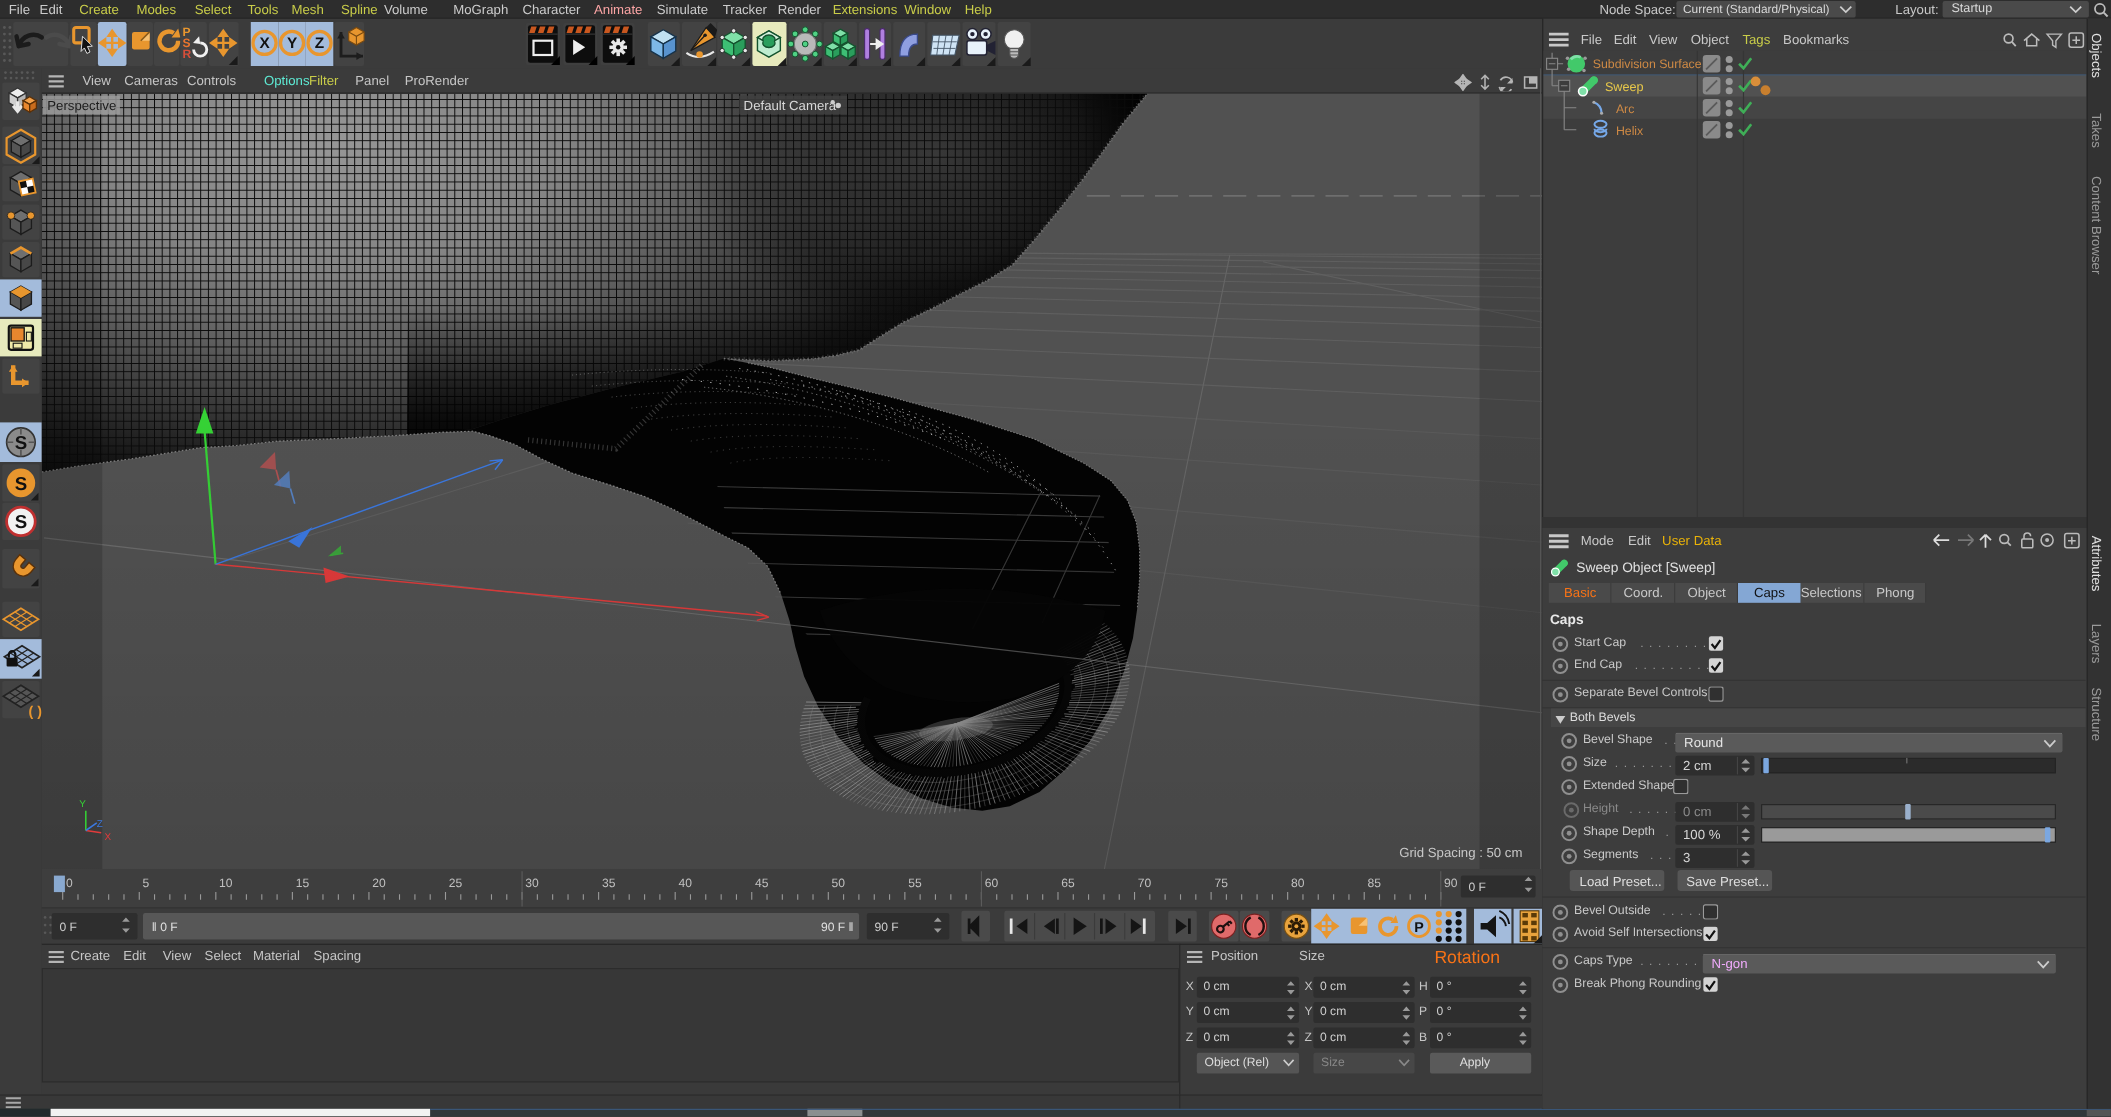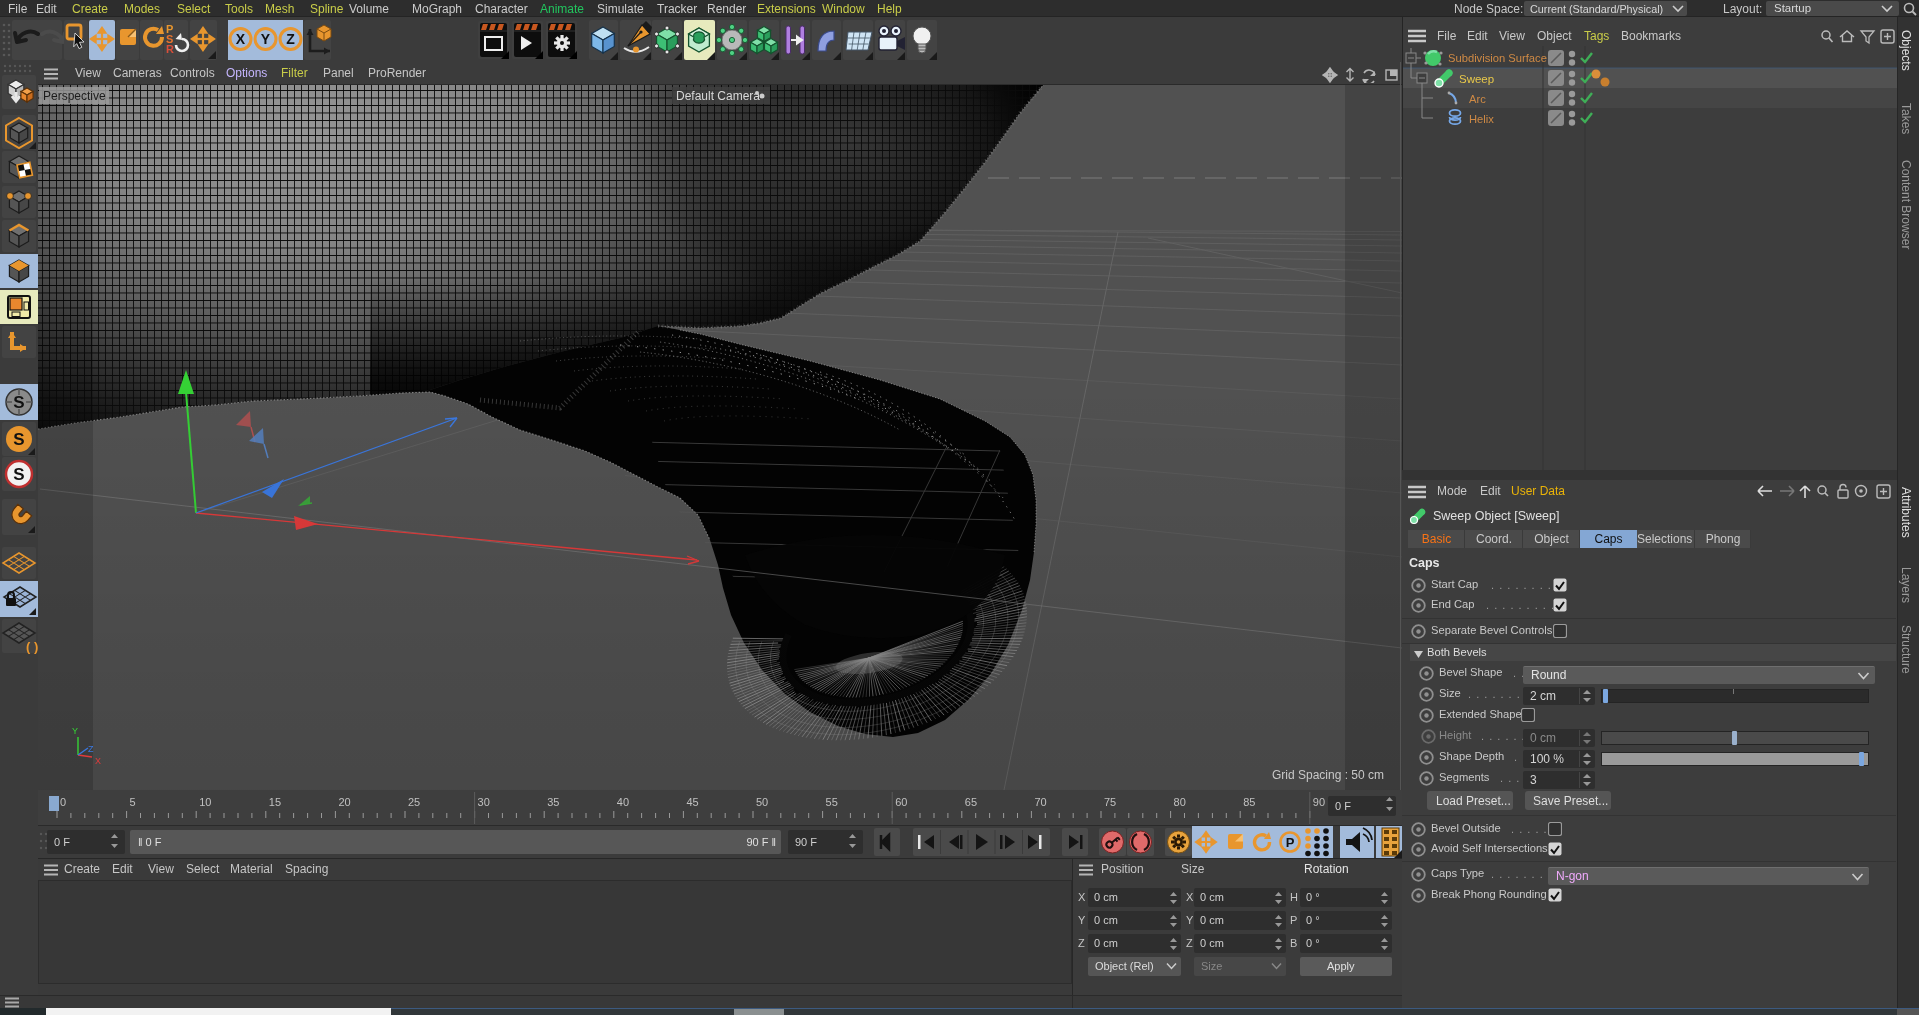--- a/index.html
+++ b/index.html
@@ -11,21 +11,21 @@
 <div class="tx" style="left:36px;top:2px;font-size:12px;color:#cccccc">Edit</div>
 <div class="tx" style="left:72px;top:2px;font-size:12px;color:#c9cd49">Create</div>
 <div class="tx" style="left:124px;top:2px;font-size:12px;color:#c9cd49">Modes</div>
 <div class="tx" style="left:177px;top:2px;font-size:12px;color:#c9cd49">Select</div>
 <div class="tx" style="left:225px;top:2px;font-size:12px;color:#c9cd49">Tools</div>
 <div class="tx" style="left:265px;top:2px;font-size:12px;color:#c9cd49">Mesh</div>
 <div class="tx" style="left:310px;top:2px;font-size:12px;color:#c9cd49">Spline</div>
 <div class="tx" style="left:349px;top:2px;font-size:12px;color:#cccccc">Volume</div>
 <div class="tx" style="left:412px;top:2px;font-size:12px;color:#cccccc">MoGraph</div>
 <div class="tx" style="left:475px;top:2px;font-size:12px;color:#cccccc">Character</div>
-<div class="tx" style="left:540px;top:2px;font-size:12px;color:#22c55e">Animate</div>
+<div class="tx" style="left:540px;top:2px;font-size:12px;color:#fca5a5">Animate</div>
 <div class="tx" style="left:597px;top:2px;font-size:12px;color:#cccccc">Simulate</div>
 <div class="tx" style="left:657px;top:2px;font-size:12px;color:#cccccc">Tracker</div>
 <div class="tx" style="left:707px;top:2px;font-size:12px;color:#cccccc">Render</div>
 <div class="tx" style="left:757px;top:2px;font-size:12px;color:#c9cd49">Extensions</div>
 <div class="tx" style="left:822px;top:2px;font-size:12px;color:#c9cd49">Window</div>
 <div class="tx" style="left:877px;top:2px;font-size:12px;color:#c9cd49">Help</div>
 <div class="tx" style="left:1454px;top:2px;font-size:12px;color:#c8c8c8">Node Space:</div>
 <div class="ab" style="left:1524px;top:1px;width:163px;height:15px;background:#4a4a4a;border-radius:2px"></div>
 <div class="tx" style="left:1530px;top:3px;font-size:10.8px;color:#d8d8d8">Current (Standard/Physical)</div>
 <svg class="ab" style="left:1671px;top:4px" width="14" height="10">
@@ -370,21 +370,21 @@
     </g>
     <text x="26" y="589" font-size="13" font-weight="bold" fill="#e8962e" font-family="Liberation Sans">( )</text>
   </svg>
 <div class="ab" style="left:38px;top:62px;width:1364px;height:23px;background:#3b3b3b;border-bottom:1px solid #2a2a2a"></div>
 <svg class="ab" style="left:44px;top:68px" width="16" height="12">
     <path d="M0 1.5 h14 M0 6 h14 M0 10.5 h14" stroke="#b5b5b5" stroke-width="2"></path>
   </svg>
 <div class="tx" style="left:75px;top:66px;font-size:12px;color:#c6c6c6">View</div>
 <div class="tx" style="left:113px;top:66px;font-size:12px;color:#c6c6c6">Cameras</div>
 <div class="tx" style="left:170px;top:66px;font-size:12px;color:#c6c6c6">Controls</div>
-<div class="tx" style="left:226px;top:66px;font-size:12px;color:#c4b5fd">Options</div>
+<div class="tx" style="left:240px;top:66px;font-size:12px;color:#5eead4">Options</div>
 <div class="tx" style="left:281px;top:66px;font-size:12px;color:#c9cd49">Filter</div>
 <div class="tx" style="left:323px;top:66px;font-size:12px;color:#c6c6c6">Panel</div>
 <div class="tx" style="left:368px;top:66px;font-size:12px;color:#c6c6c6">ProRender</div>
 <svg class="ab" style="left:1322px;top:67px" width="80" height="16" viewBox="0 0 80 16">
     <g stroke="#b5b5b5" stroke-width="1.4" fill="#b5b5b5">
       <line x1="2" y1="8" x2="14" y2="8"></line>
       <line x1="8" y1="2" x2="8" y2="14"></line>
       <path d="M1 8 l4.6 -3.2199999999999998 v6.4399999999999995 z"></path>
       <path d="M15 8 l-4.6 -3.2199999999999998 v6.4399999999999995 z"></path>
       <path d="M8 1 l-3.2199999999999998 4.6 h6.4399999999999995 z"></path>
@@ -983,21 +983,21 @@
 <div class="tx" style="left:186px;top:862px;font-size:12px;color:#c6c6c6">Select</div>
 <div class="tx" style="left:230px;top:862px;font-size:12px;color:#c6c6c6">Material</div>
 <div class="tx" style="left:285px;top:862px;font-size:12px;color:#c6c6c6">Spacing</div>
 <div class="ab" style="left:38px;top:880px;width:1034px;height:104px;background:#373737;border:1px solid #2c2c2c"></div>
 <div class="ab" style="left:1072px;top:858px;width:330px;height:137px;background:#3b3b3b;border-left:1px solid #272727;border-top:1px solid #272727"></div>
 <svg class="ab" style="left:1079px;top:864px" width="16" height="12">
     <path d="M0 1.5 h14 M0 6 h14 M0 10.5 h14" stroke="#b5b5b5" stroke-width="2"></path>
   </svg>
 <div class="tx" style="left:1101px;top:862px;font-size:12px;color:#c6c6c6">Position</div>
 <div class="tx" style="left:1181px;top:862px;font-size:12px;color:#c6c6c6">Size</div>
-<div class="tx" style="left:1304px;top:862px;font-size:12px;color:#e5e5e5">Rotation</div>
+<div class="tx" style="left:1304px;top:862px;font-size:16px;color:#f97316">Rotation</div>
 <div class="tx" style="left:1078px;top:891px;font-size:11px;color:#c6c6c6">X</div>
 <div class="ab" style="left:1088px;top:888px;width:93px;height:19px;background:#2e2e2e;border-radius:2px"></div>
 <div class="tx" style="left:1094px;top:891px;font-size:11px;color:#cfcfcf">0 cm</div>
 <svg class="ab" style="left:1169px;top:891px" width="9" height="14">
     <path d="M1 5 l3.5 -4 l3.5 4 z M1 9 l3.5 4 l3.5 -4 z" fill="#999"></path>
   </svg>
 <div class="tx" style="left:1186px;top:891px;font-size:11px;color:#c6c6c6">X</div>
 <div class="ab" style="left:1194px;top:888px;width:92px;height:19px;background:#2e2e2e;border-radius:2px"></div>
 <div class="tx" style="left:1200px;top:891px;font-size:11px;color:#cfcfcf">0 cm</div>
 <svg class="ab" style="left:1274px;top:891px" width="9" height="14">

